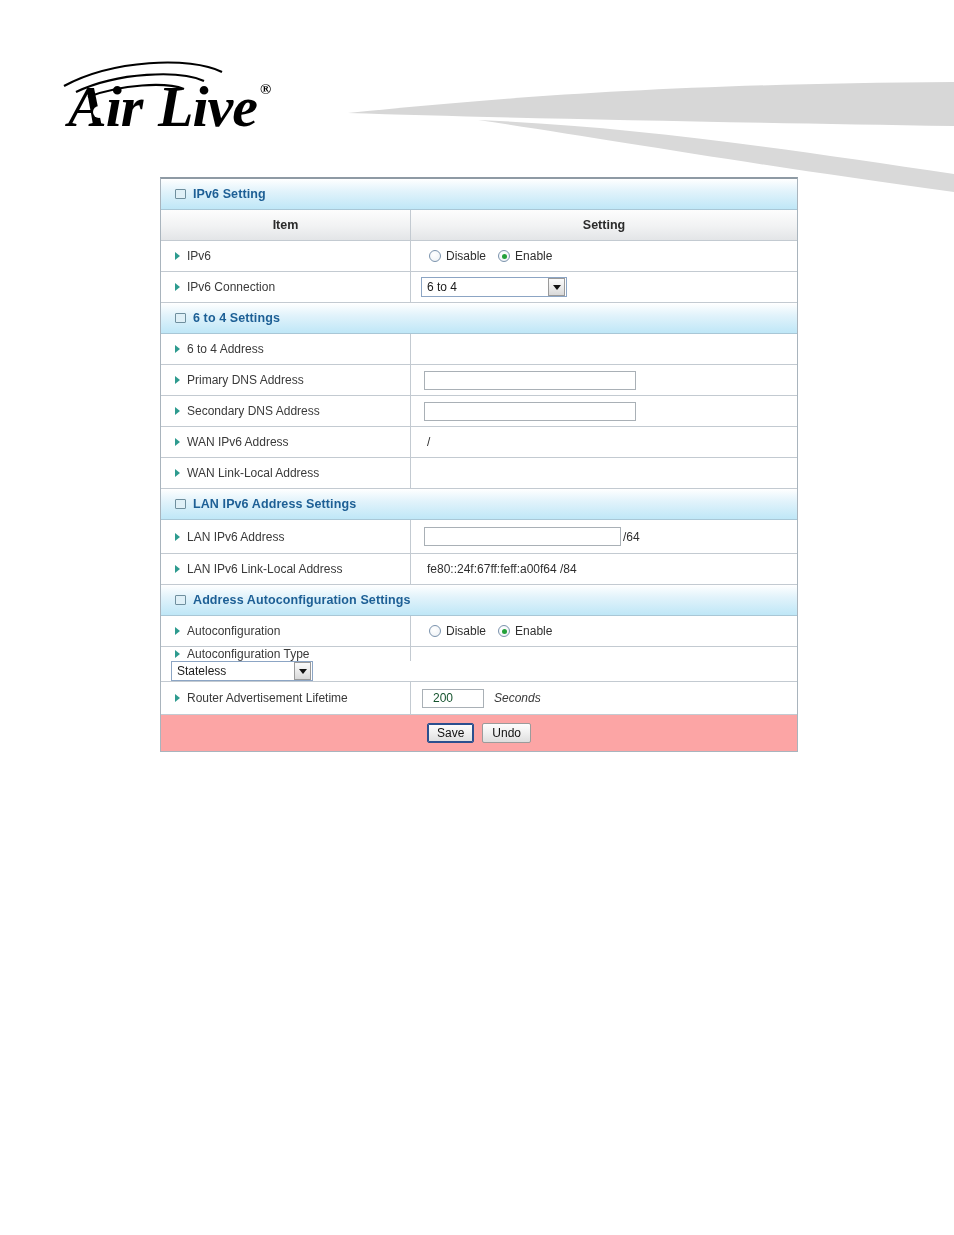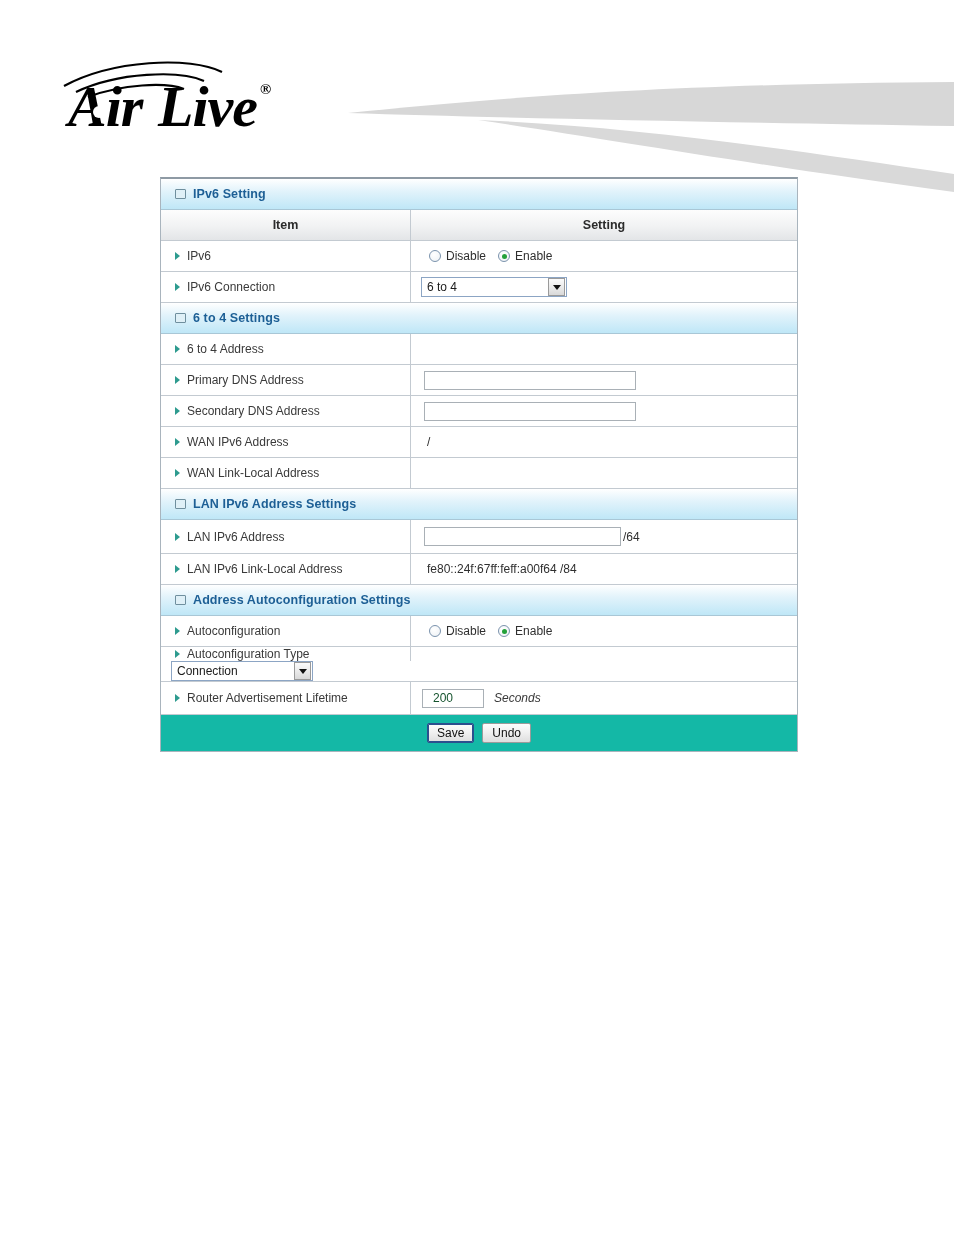--- a/index.html
+++ b/index.html
@@ -227,21 +227,21 @@
     color: #2f2f2f;
     padding-left: 8px;
   }
 
   
   .btn-row {
     display: flex;
     align-items: center;
     justify-content: center;
     height: 36px;
-    background: #14b8a6;
+    background: #fca5a5;
   }
   .btn {
     font-family: "Liberation Sans", sans-serif;
     font-size: 12px;
     color: #101010;
     background: linear-gradient(to bottom, #fdfdfd 0%, #f0f0f0 48%, #dedede 100%);
     border: 1px solid #9b9b9b;
     border-radius: 2px;
     padding: 2px 9px;
     margin: 0 4px;
@@ -435,21 +435,21 @@
     </div>
   </div>
 
   <div class="row" style="min-height:33px;flex-direction:column;">
     <div class="cell-item">
       <span class="bullet"></span>
       <span>Autoconfiguration Type</span>
     </div>
     <div class="cell-setting">
       <div class="select-box" style="width:142px;margin-left:2px;">
-        <span class="sel-text">Connection</span>
+        <span class="sel-text">Stateless</span>
         <span class="select-arrow">
             <span></span>
           </span>
       </div>
     </div>
   </div>
 
   <div class="row" style="min-height:33px;">
     <div class="cell-item">
       <span class="bullet"></span>

